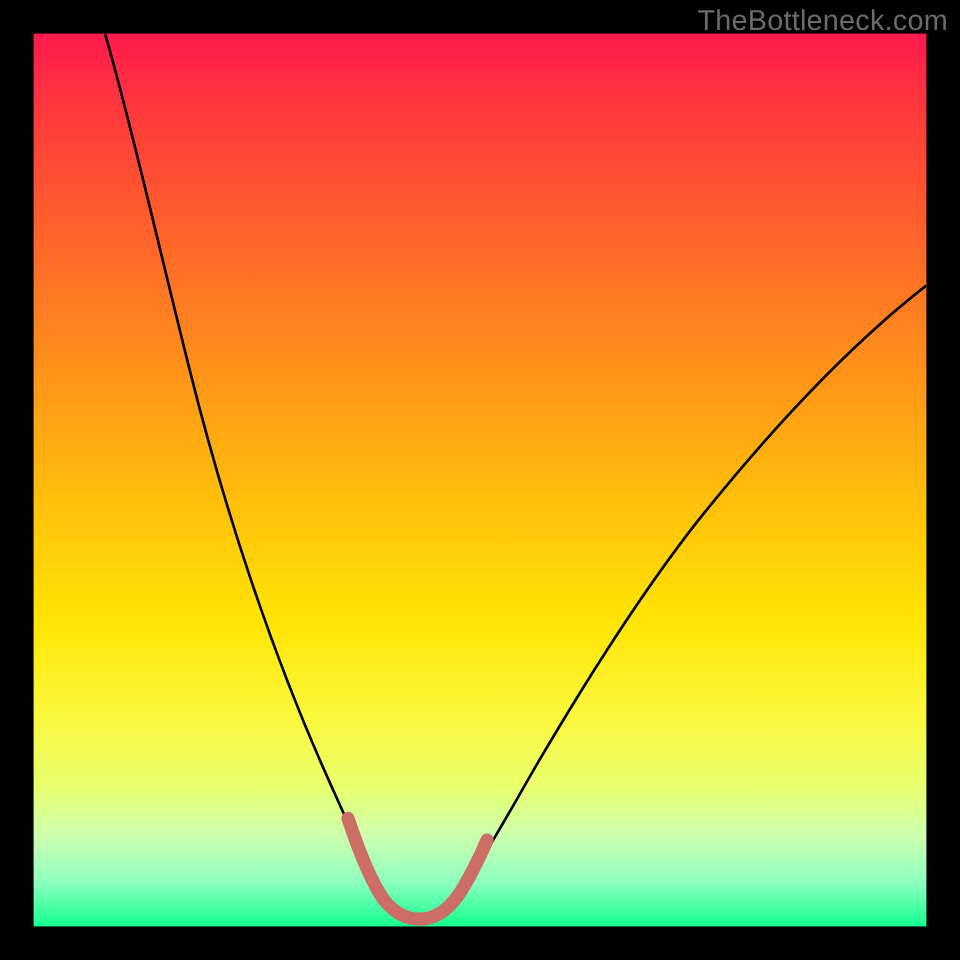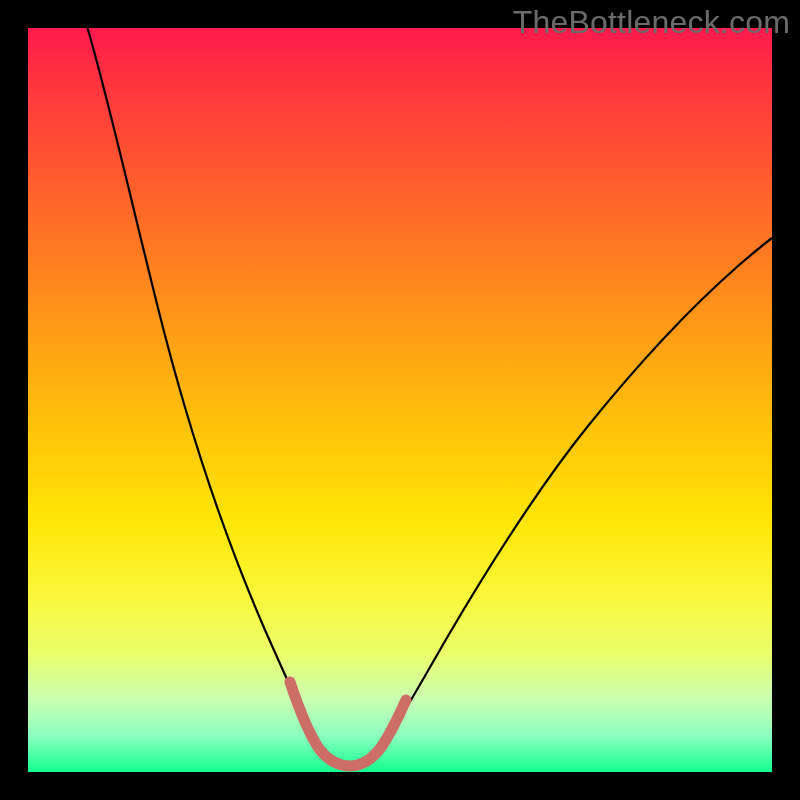--- a/index.html
+++ b/index.html
@@ -38,21 +38,21 @@
       #ccffb0 90%,
       #8effc0 95%,
       #14ff90 100%
     );
   }
   .watermark {
     position: absolute;
     top: 4px;
     right: 10px;
     color: #6b6b6b;
-    font-size: 32px;
+    font-size: 24px;
     font-weight: 500;
     letter-spacing: 0.2px;
     z-index: 10;
   }
   svg.curves {
     position: absolute;
     top: 0;
     left: 0;
     width: 744px;
     height: 744px;

